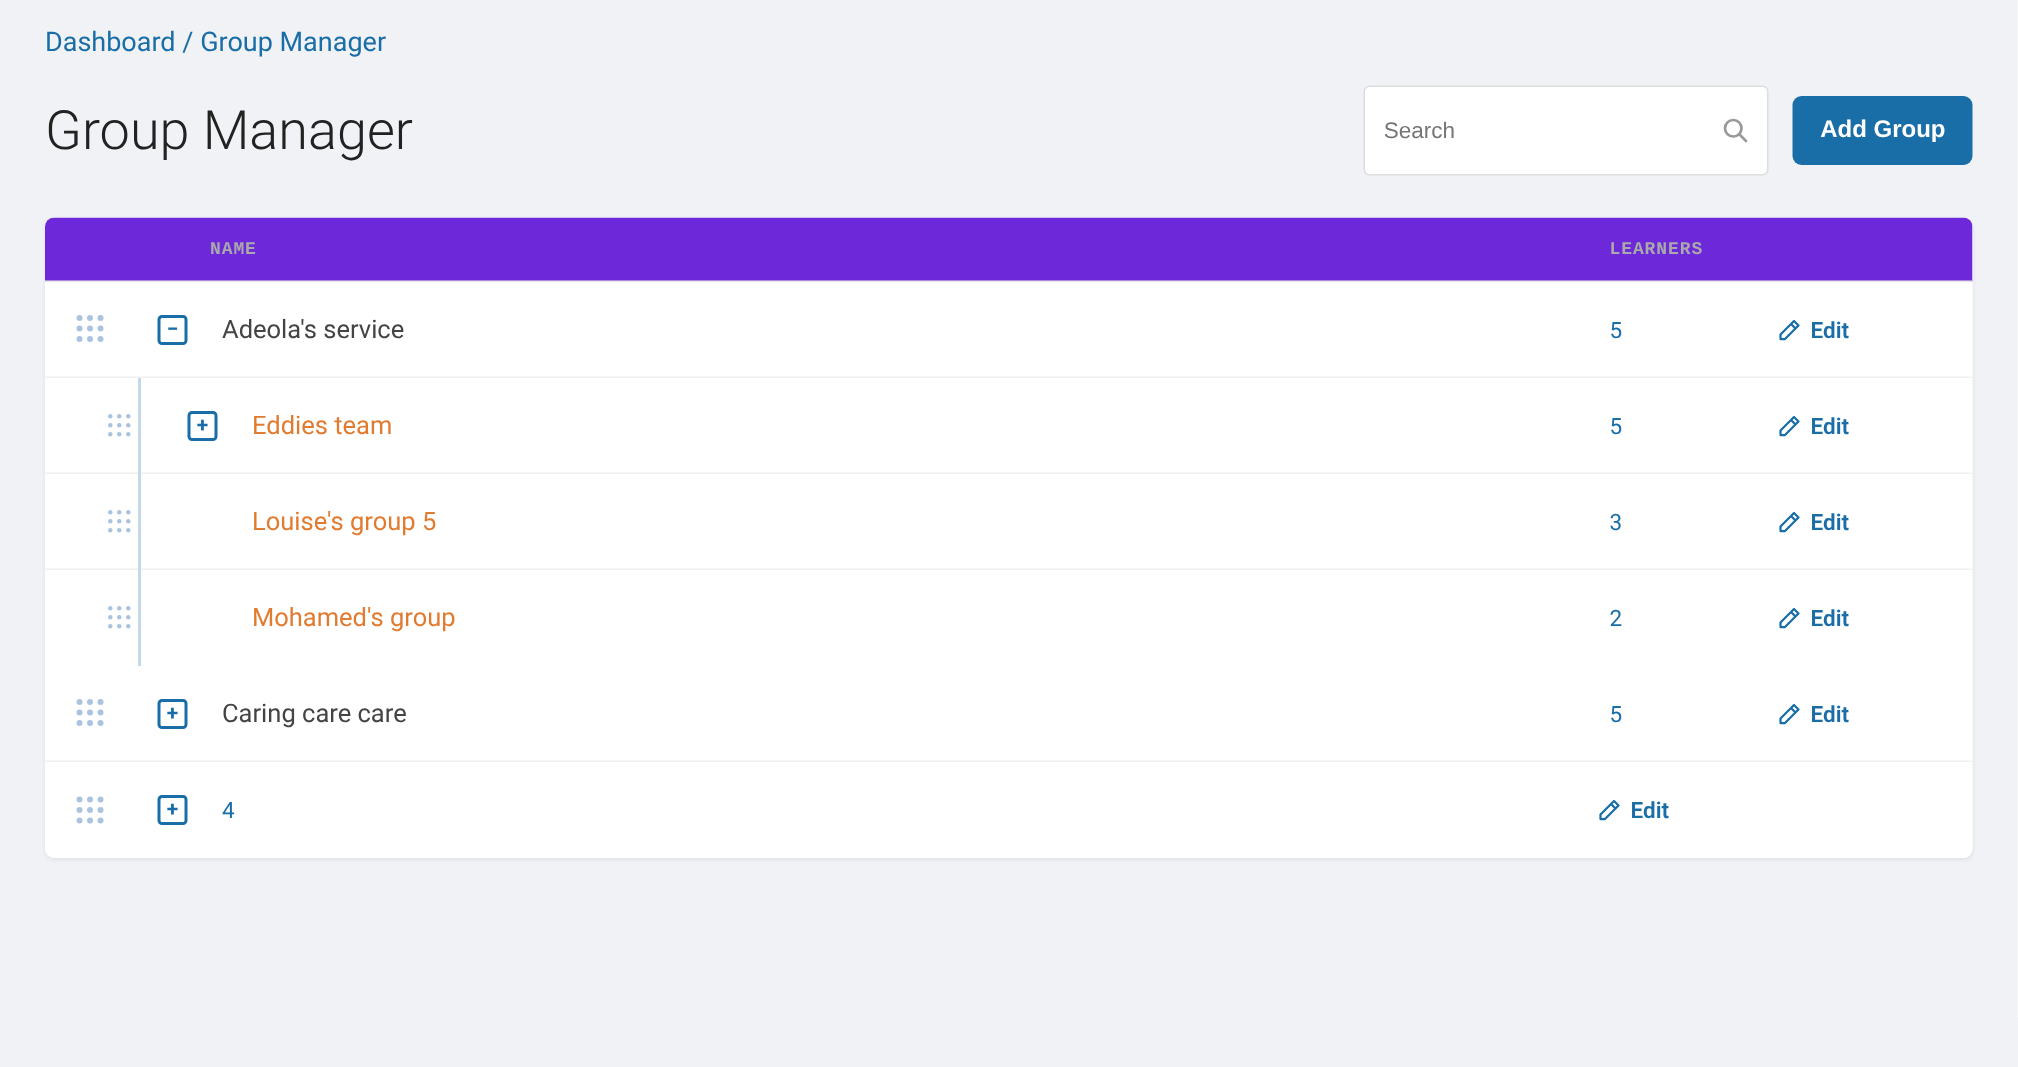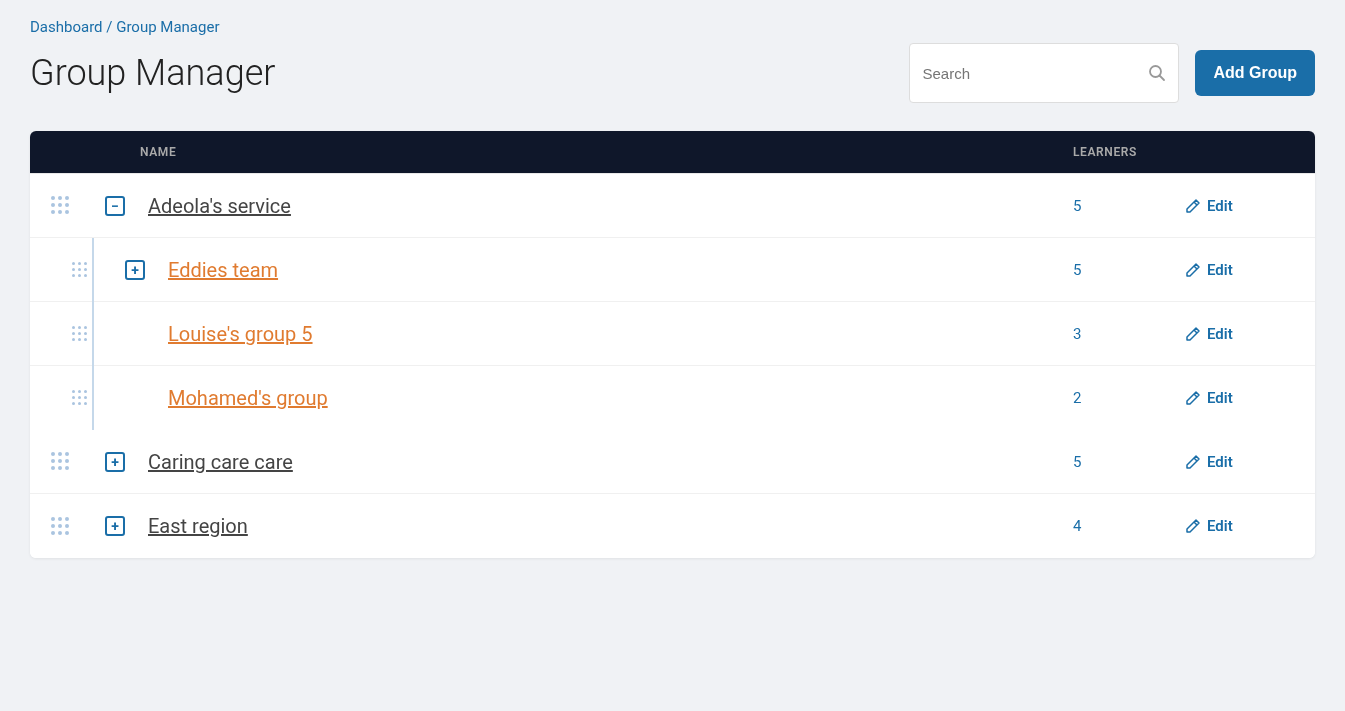--- a/index.html
+++ b/index.html
@@ -7,23 +7,23 @@
       font-family: -apple-system, BlinkMacSystemFont, 'Segoe UI', Roboto, sans-serif;
       background: #f0f2f5;
       min-height: 711px;
       color: #333;
     }
     .page {
       padding: 18px 30px 30px 30px;
       max-width: 1345px;
     }
     .breadcrumb {
-      font-size: 15px;
+      font-size: 18px;
       color: #1a6ea8;
-      margin-bottom: 7px;
+      margin-bottom: 18px;
     }
     .breadcrumb span { color: #1a6ea8; }
     .header-row {
       display: flex;
       align-items: center;
       margin-bottom: 28px;
     }
     .page-title {
       font-size: 36px;
       font-weight: 300;
@@ -68,21 +68,22 @@
       background: #fff;
       border-radius: 6px;
       overflow: hidden;
       box-shadow: 0 1px 3px rgba(0,0,0,0.07);
     }
     .table-header {
       display: grid;
       grid-template-columns: 60px 50px 1fr 120px 130px;
       padding: 10px 0;
       border-bottom: 1px solid #e8e8e8;
-      background: #0f172a;
+      background: #6d28d9;
+      font-family: Liberation Mono, monospace;
     }
     .col-header {
       font-size: 12px;
       color: #aaa;
       font-weight: 600;
       letter-spacing: 0.05em;
       text-transform: uppercase;
       padding: 4px 8px;
       display: flex;
       align-items: center;
@@ -140,24 +141,23 @@
       border: 2px solid #1a6ea8;
       border-radius: 3px;
       display: flex;
       align-items: center;
       justify-content: center;
       color: #1a6ea8;
       font-size: 14px;
       font-weight: 700;
     }
     .row-name {
-      font-size: 20px;
+      font-size: 17px;
       color: #444;
       padding: 0 8px;
-      text-decoration: underline;
     }
     .row-name.orange { color: #e07b30; }
     .row-learners {
       font-size: 15px;
       color: #1a6ea8;
       text-align: left;
       padding-left: 8px;
     }
     .row-edit {
       display: flex;
@@ -396,21 +396,20 @@
             <div class="dot"></div>
             <div class="dot"></div>
           <div class="dot"></div>
             <div class="dot"></div>
             <div class="dot"></div>
         </div>
       </div>
       <div class="expand-icon">
         <div class="plus-box">+</div>
       </div>
-      <div class="row-name">East region</div>
       <div class="row-learners">4</div>
       <div class="row-edit">
         <svg class="edit-icon-svg" width="16" height="16" viewBox="0 0 16 16" fill="none">
           <path d="M11 2l3 3-9 9H2v-3L11 2z" stroke="#1a6ea8" stroke-width="1.5" stroke-linejoin="round" fill="none"></path>
           <path d="M9 4l3 3" stroke="#1a6ea8" stroke-width="1.5"></path>
         </svg>
         <span>Edit</span>
       </div>
     </div>
 

